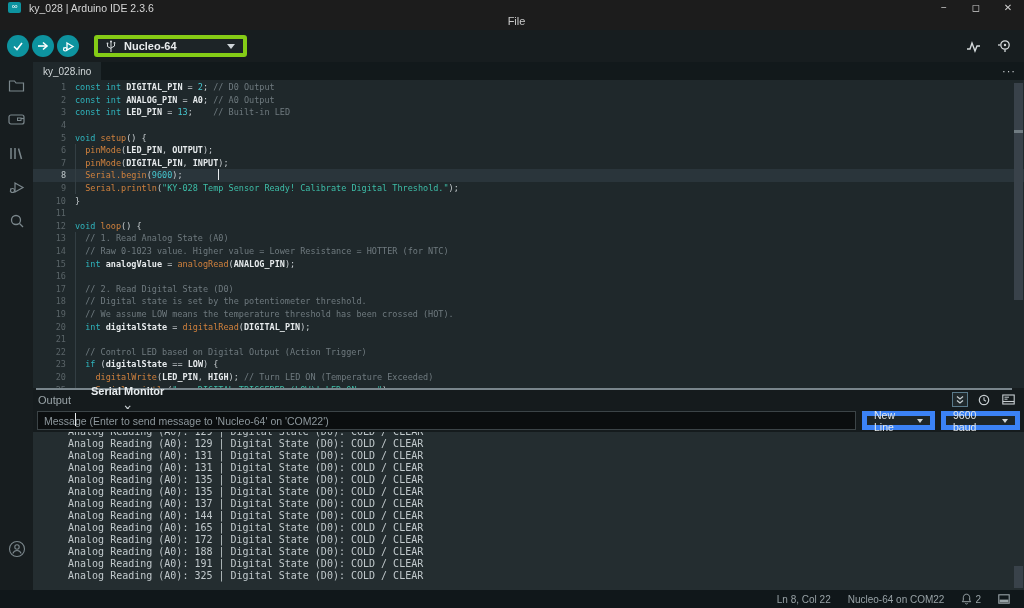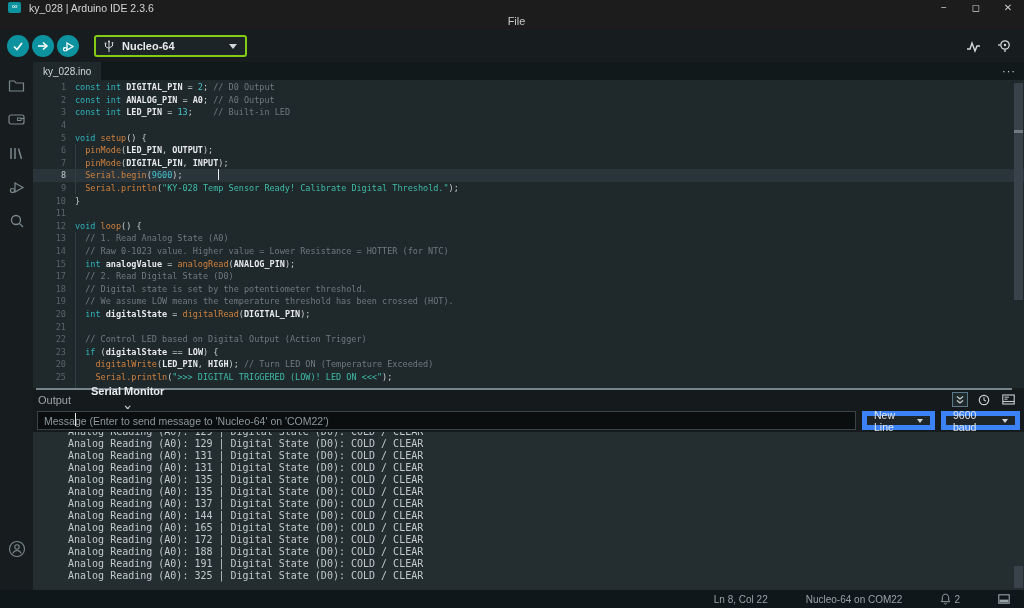--- a/index.html
+++ b/index.html
@@ -19,21 +19,21 @@
   .menubar { position:absolute; left:0; top:15px; right:0; height:15px; background:#1c1c1c;
              display:flex; align-items:center; gap:15px; padding-left:9px; color:#c9c9c9; font-size:11px;flex-direction:column; }
   .menu-item { cursor:default; }
 
   
   .toolbar { position:absolute; left:0; top:30px; right:0; height:32px; background:#171d1f;
              display:flex; align-items:center; padding-left:7px; }
   .tbtn { width:22px; height:22px; border-radius:50%; background:#0d939f; color:#fff;
           display:flex; align-items:center; justify-content:center; margin-right:3px; }
   .board-select { margin-left:12px; width:153px; height:22px; background:#1d2427;
-                  border:2px solid #84cc16; border-radius:3px; display:flex; align-items:center;
+                  border:4px solid #84cc16; border-radius:3px; display:flex; align-items:center;
                   padding:0 8px; color:#e8ebec; font-size:11px; font-weight:bold; gap:8px; }
   .caret-down { width:0; height:0; border-left:4px solid transparent; border-right:4px solid transparent;
                 border-top:5px solid #cfd5d8; }
   .board-select .caret-down { margin-left:auto; }
   .toolbar-right { margin-left:auto; display:flex; align-items:center; gap:16px; margin-right:12px; color:#d5dadc; }
 
   
   .sidebar { position:absolute; left:0; top:62px; width:33px; height:528px; background:#171d1f;
              display:flex; flex-direction:column; align-items:center; padding-top:6px; color:#7b878c; }
   .side-icon { width:33px; height:34px; display:flex; align-items:center; justify-content:center; }
@@ -101,21 +101,21 @@
                    background:#242d30; padding-left:3px; }
   .serial-output-inner { margin-top:-6px; }
   .serial-row { height:12px; line-height:12px; white-space:pre; color:#c2cacd;
                 font-family:"DejaVu Sans Mono", monospace; font-size:10px;margin-left:32px; }
   .serial-scrollbar { position:absolute; right:1px; bottom:2px; width:9px; height:22px; background:#39424a; }
 
   
   .statusbar { position:absolute; left:0; bottom:0; right:0; height:18px; background:#10171a;
                display:flex; align-items:center; justify-content:flex-end; gap:17px;
                padding-right:14px; color:#98a2a6; font-size:10px; }
-  .status-item { display:flex; align-items:center; gap:3px;margin-left:21px; }
+  .status-item { display:flex; align-items:center; gap:3px; }
 
   svg { display:block; }
 </style>
 </head>
 <body>
 
 <div class="window">
 
   <div class="titlebar">
     <div class="app-icon">∞</div>
@@ -238,20 +238,21 @@
         <div class="code-line"><span class="gutter">6</span><span class="code"><span class="tk-pln">  </span><span class="tk-fn">pinMode</span><span class="tk-pln">(</span><span class="tk-var">LED_PIN</span><span class="tk-pln">, </span><span class="tk-var">OUTPUT</span><span class="tk-pln">);</span></span></div>
         <div class="code-line"><span class="gutter">7</span><span class="code"><span class="tk-pln">  </span><span class="tk-fn">pinMode</span><span class="tk-pln">(</span><span class="tk-var">DIGITAL_PIN</span><span class="tk-pln">, </span><span class="tk-var">INPUT</span><span class="tk-pln">);</span></span></div>
         <div class="code-line current"><span class="gutter">8</span><span class="code"><span class="tk-pln">  </span><span class="tk-fn">Serial.begin</span><span class="tk-pln">(</span><span class="tk-num">9600</span><span class="tk-pln">);</span></span></div>
         <div class="code-line"><span class="gutter">9</span><span class="code"><span class="tk-pln">  </span><span class="tk-fn">Serial.println</span><span class="tk-pln">(</span><span class="tk-str">"KY-028 Temp Sensor Ready! Calibrate Digital Threshold."</span><span class="tk-pln">);</span></span></div>
         <div class="code-line"><span class="gutter">10</span><span class="code"><span class="tk-pln">}</span></span></div>
         <div class="code-line"><span class="gutter">11</span><span class="code"></span></div>
         <div class="code-line"><span class="gutter">12</span><span class="code"><span class="tk-kw">void</span><span class="tk-pln"> </span><span class="tk-fn">loop</span><span class="tk-pln">() {</span></span></div>
         <div class="code-line"><span class="gutter">13</span><span class="code"><span class="tk-pln">  </span><span class="tk-com">// 1. Read Analog State (A0)</span></span></div>
         <div class="code-line"><span class="gutter">14</span><span class="code"><span class="tk-pln">  </span><span class="tk-com">// Raw 0-1023 value. Higher value = Lower Resistance = HOTTER (for NTC)</span></span></div>
         <div class="code-line"><span class="gutter">15</span><span class="code"><span class="tk-pln">  </span><span class="tk-kw">int</span><span class="tk-pln"> </span><span class="tk-var">analogValue</span><span class="tk-pln"> = </span><span class="tk-fn">analogRead</span><span class="tk-pln">(</span><span class="tk-var">ANALOG_PIN</span><span class="tk-pln">);</span></span></div>
+        <div class="code-line"><span class="gutter">16</span><span class="code"></span></div>
         <div class="code-line"><span class="gutter">17</span><span class="code"><span class="tk-pln">  </span><span class="tk-com">// 2. Read Digital State (D0)</span></span></div>
         <div class="code-line"><span class="gutter">18</span><span class="code"><span class="tk-pln">  </span><span class="tk-com">// Digital state is set by the potentiometer threshold.</span></span></div>
         <div class="code-line"><span class="gutter">19</span><span class="code"><span class="tk-pln">  </span><span class="tk-com">// We assume LOW means the temperature threshold has been crossed (HOT).</span></span></div>
         <div class="code-line"><span class="gutter">20</span><span class="code"><span class="tk-pln">  </span><span class="tk-kw">int</span><span class="tk-pln"> </span><span class="tk-var">digitalState</span><span class="tk-pln"> = </span><span class="tk-fn">digitalRead</span><span class="tk-pln">(</span><span class="tk-var">DIGITAL_PIN</span><span class="tk-pln">);</span></span></div>
         <div class="code-line"><span class="gutter">21</span><span class="code"></span></div>
         <div class="code-line"><span class="gutter">22</span><span class="code"><span class="tk-pln">  </span><span class="tk-com">// Control LED based on Digital Output (Action Trigger)</span></span></div>
         <div class="code-line"><span class="gutter">23</span><span class="code"><span class="tk-pln">  </span><span class="tk-kw">if</span><span class="tk-pln"> (</span><span class="tk-var">digitalState</span><span class="tk-pln"> == </span><span class="tk-var">LOW</span><span class="tk-pln">) {</span></span></div>
         <div class="code-line"><span class="gutter">20</span><span class="code"><span class="tk-pln">    </span><span class="tk-fn">digitalWrite</span><span class="tk-pln">(</span><span class="tk-var">LED_PIN</span><span class="tk-pln">, </span><span class="tk-var">HIGH</span><span class="tk-pln">); </span><span class="tk-com">// Turn LED ON (Temperature Exceeded)</span></span></div>
         <div class="code-line"><span class="gutter">25</span><span class="code"><span class="tk-pln">    </span><span class="tk-fn">Serial.println</span><span class="tk-pln">(</span><span class="tk-str">"&gt;&gt;&gt; DIGITAL TRIGGERED (LOW)! LED ON &lt;&lt;&lt;"</span><span class="tk-pln">);</span></span></div>
       </div>

